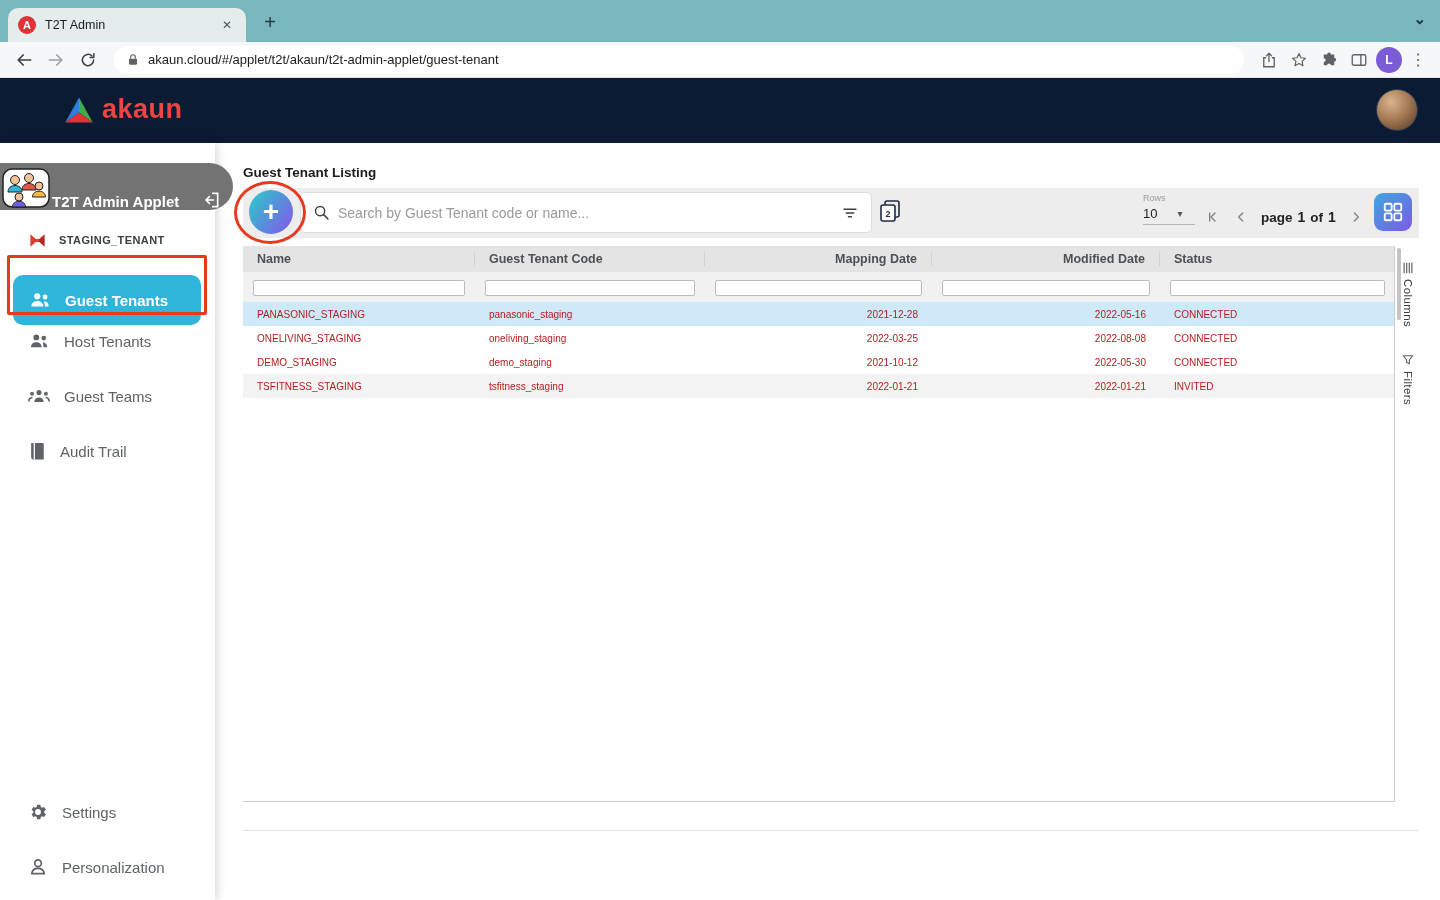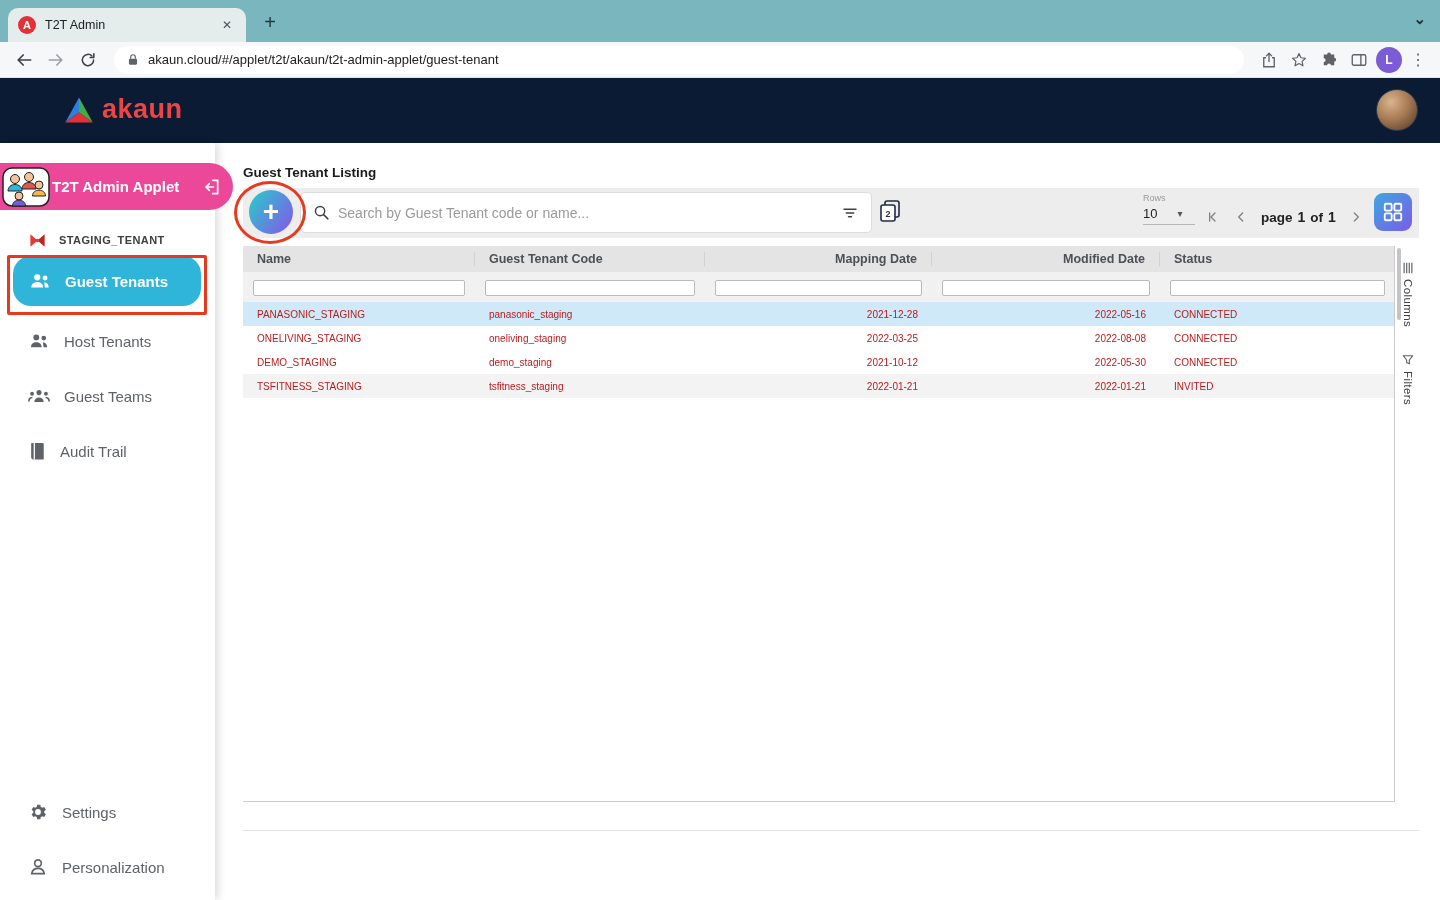--- a/index.html
+++ b/index.html
@@ -34,33 +34,33 @@
   .appheader { position:absolute; top:78px; left:0; width:100%; height:65px; background:#0a1b33; }
   .logo { position:absolute; left:64px; top:16px; display:flex; align-items:center; gap:8px; }
   .logo-text { color:#ef4444; font-size:27px; font-weight:bold; letter-spacing:.5px; }
   .header-avatar { position:absolute; right:22px; top:11px; width:42px; height:42px; border-radius:50%;
                    background:radial-gradient(circle at 35% 30%, #d9b48d 0%, #a87c55 45%, #4a3423 100%);
                    border:1px solid #2a3a52; }
 
   
   .sidebar { position:absolute; top:143px; left:0; width:215px; height:757px; background:#fff;
              box-shadow:3px 0 8px rgba(0,0,0,.14); z-index:5; }
-  .applet-pill { position:absolute; top:20px; left:0; width:233px; height:47px; background:#ec4899;
-                 border-radius:0 26px 26px 0; display:flex; align-items:center; color:#fff; z-index:6; }
+  .applet-pill { position:absolute; top:20px; left:0; width:233px; height:47px; background:#737373;
+                 border-radius:0 26px 26px 0; display:flex; align-items:flex-end; color:#fff; z-index:6; }
   .applet-sticker { margin-left:2px; flex:0 0 auto; }
   .applet-label { font-size:15px; font-weight:bold; margin-left:2px; flex:1; }
   .exit-btn { margin-right:12px; display:flex; }
 
   .side-item { position:absolute; left:0; width:215px; height:40px; display:flex; align-items:center;
                padding-left:28px; gap:14px; color:#5f6368; font-size:15px; }
   .staging-item { top:80px; height:34px; font-size:11px; font-weight:bold; color:#3c4043; letter-spacing:.4px; padding-left:28px; gap:12px; }
   .annot-rect { position:absolute; left:7px; top:112px; width:200px; height:60px; border:3px solid #e8391f;
                 border-radius:2px; z-index:8; pointer-events:none; }
-  .active-item { position:absolute; left:13px; top:113px; width:188px; height:50px; background:#2eb5d9;
-                 border-radius:18px; display:flex; align-items:center; padding-left:16px; gap:14px;
+  .active-item { position:absolute; left:13px; top:132px; width:188px; height:50px; background:#2eb5d9;
+                 border-radius:10px; display:flex; align-items:center; padding-left:16px; gap:14px;
                  color:#fff; font-size:15px; font-weight:600; }
   .item-host { top:178px; }
   .item-teams { top:233px; }
   .item-audit { top:288px; }
   .item-settings { top:649px; }
   .item-personal { top:704px; }
 
   
   .main { position:absolute; left:243px; top:143px; width:1197px; height:757px; background:#fff; }
   .page-title { position:absolute; left:0; top:22px; font-size:13.5px; font-weight:bold; color:#1b1b1b; }

